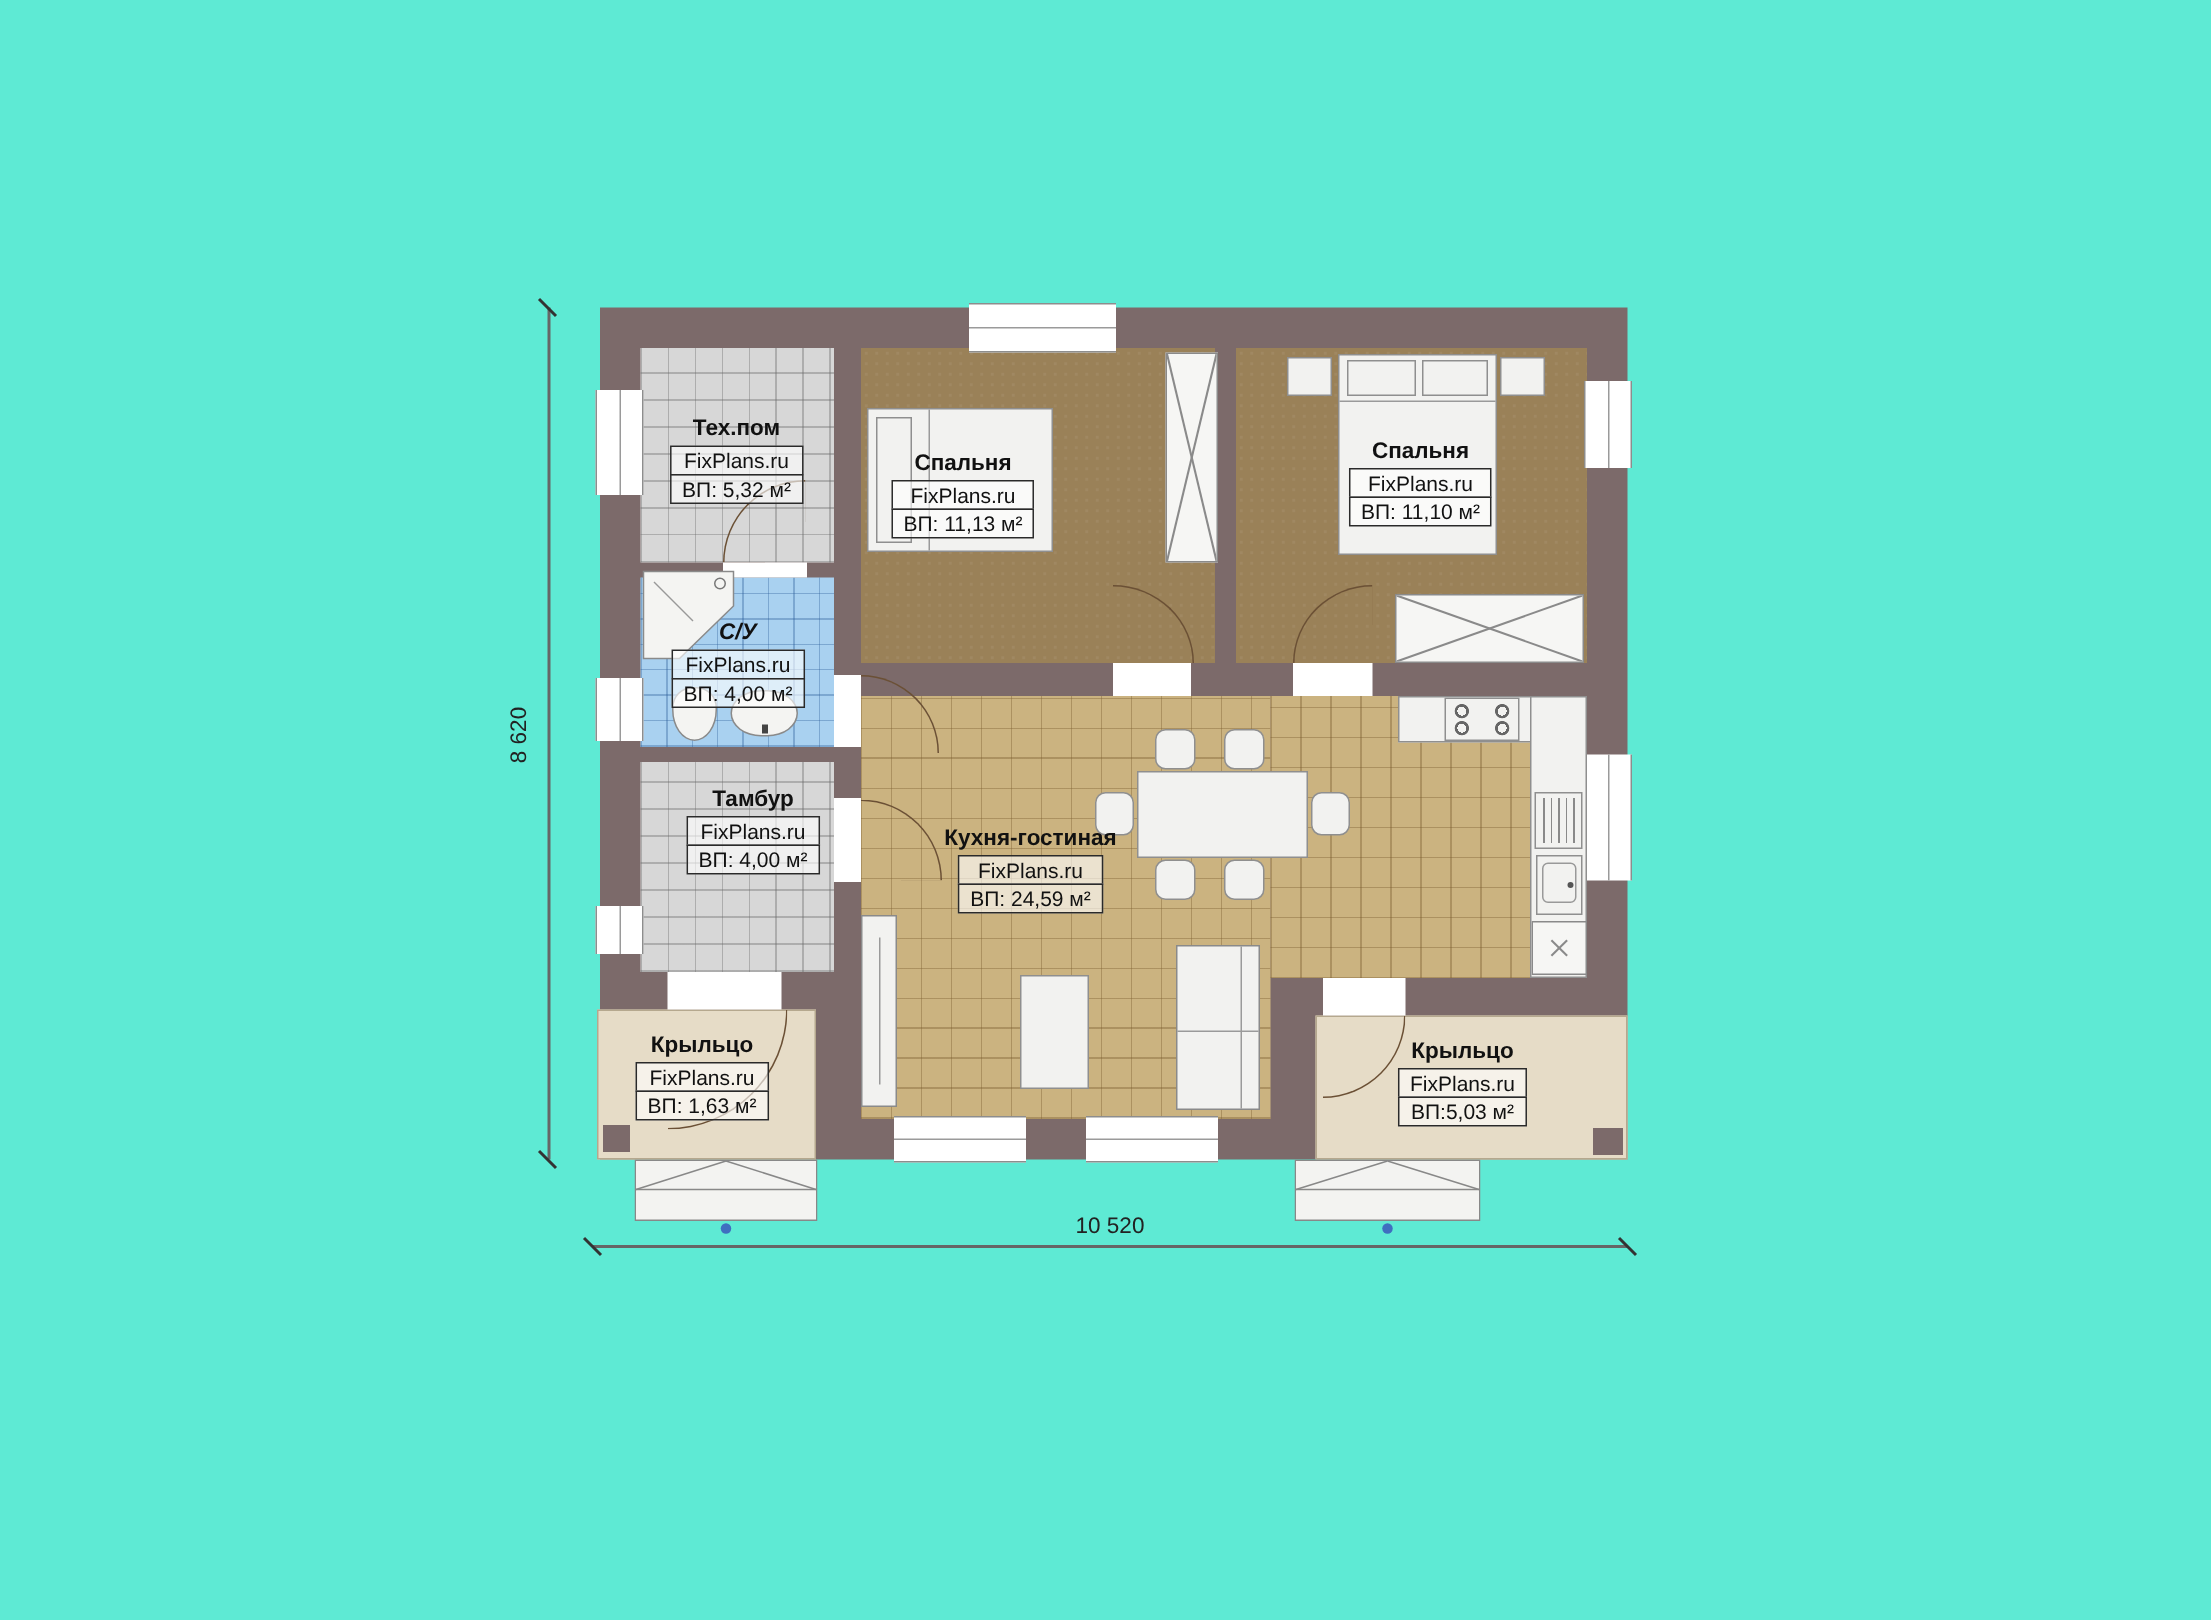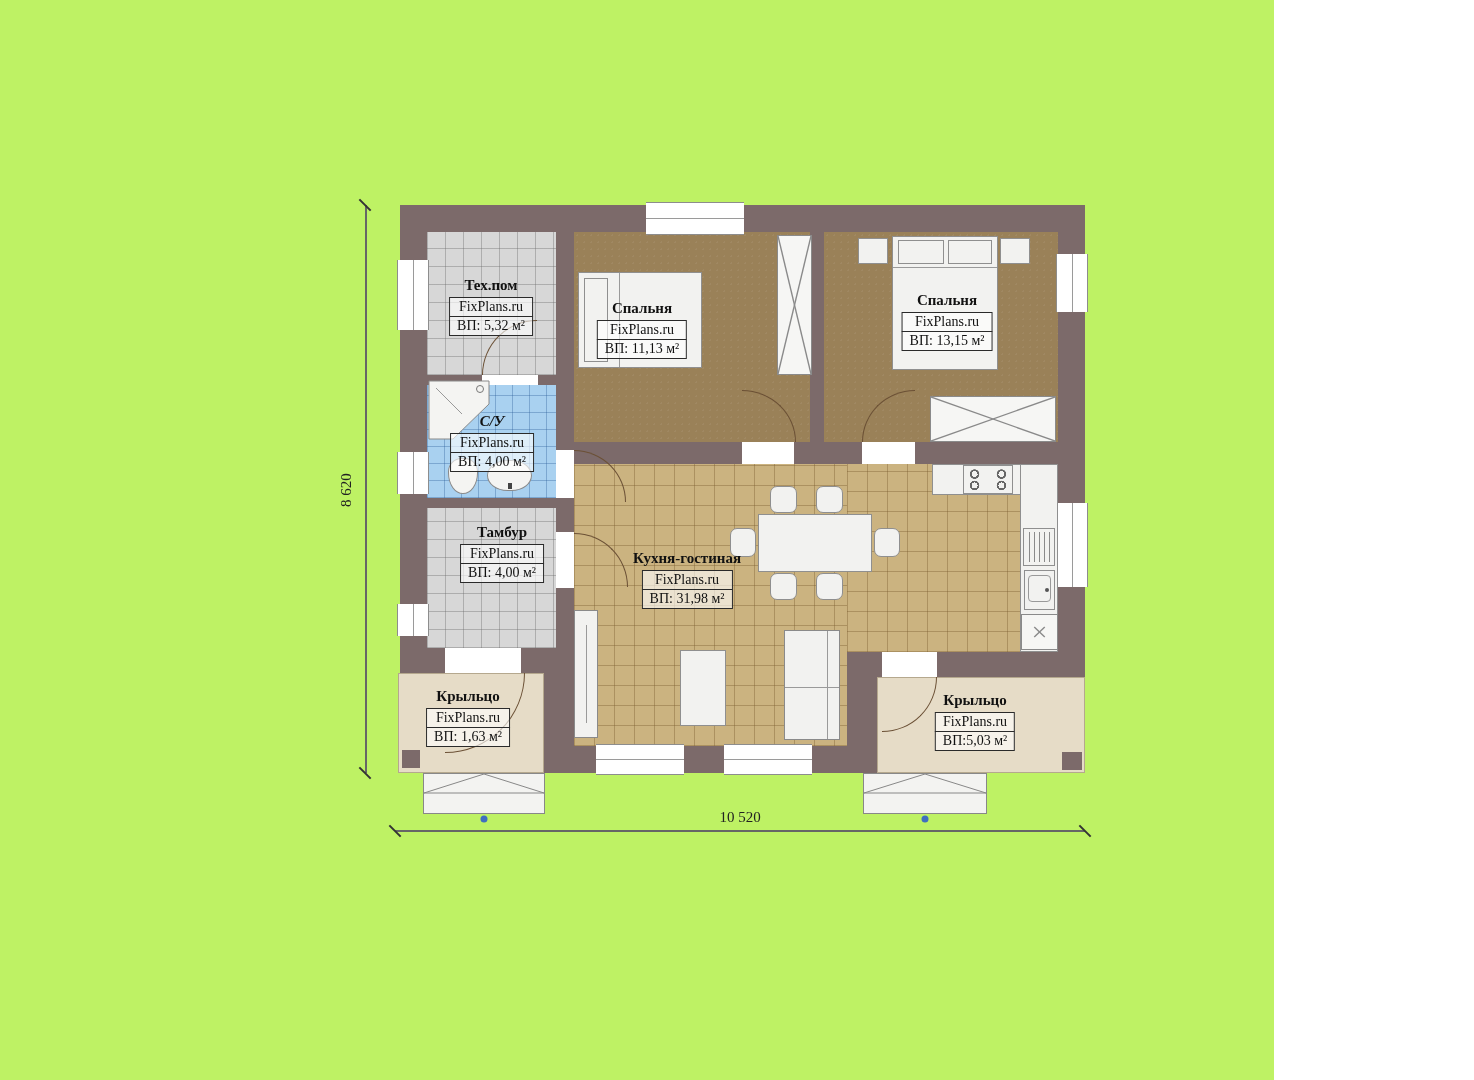--- a/index.html
+++ b/index.html
@@ -1,17 +1,17 @@
 <!DOCTYPE html>
 <html><head>
 <meta charset="utf-8">
 <style>
   html,body{margin:0;padding:0;background:#fff;}
-  #canvas{position:relative;width:1274px;height:1080px;background:#bef264;overflow:hidden;
-          font-family:Liberation Serif, serif;}
+  #canvas{position:relative;width:1474px;height:1080px;background:#5eead4;overflow:hidden;
+          font-family:Liberation Sans, sans-serif;}
   .abs{position:absolute;box-sizing:border-box;}
   
   .wallbase{background:#7c6a6a;}
   .tile-gray{background-color:#d7d7d7;background-image:
      repeating-linear-gradient(0deg, rgba(105,105,105,.38) 0 1px, transparent 1px 18px),
      repeating-linear-gradient(90deg, rgba(105,105,105,.38) 0 1px, transparent 1px 18px);}
   .tile-blue{background-color:#a9d1f0;background-image:
      repeating-linear-gradient(0deg, rgba(40,90,150,.35) 0 1px, transparent 1px 17px),
      repeating-linear-gradient(90deg, rgba(40,90,150,.35) 0 1px, transparent 1px 17px);}
   .tile-tan{background-color:#cbb380;background-image:
@@ -194,42 +194,42 @@
     <div class="room-name">Спальня</div>
     <div class="room-boxes">
       <span class="room-box">FixPlans.ru</span>
       <span class="room-box">ВП: 11,13 м²</span>
     </div>
   </div>
   <div class="room-label" style="left:947px;top:292px;">
     <div class="room-name">Спальня</div>
     <div class="room-boxes">
       <span class="room-box">FixPlans.ru</span>
-      <span class="room-box">ВП: 13,15 м²</span>
+      <span class="room-box">ВП: 11,10 м²</span>
     </div>
   </div>
   <div class="room-label" style="left:492px;top:413px;">
     <div class="room-name" style="font-style:italic;">С/У</div>
     <div class="room-boxes">
       <span class="room-box">FixPlans.ru</span>
       <span class="room-box">ВП: 4,00 м²</span>
     </div>
   </div>
   <div class="room-label" style="left:490px;top:524px;padding-left:24px;">
     <div class="room-name">Тамбур</div>
     <div class="room-boxes">
       <span class="room-box">FixPlans.ru</span>
       <span class="room-box">ВП: 4,00 м²</span>
     </div>
   </div>
   <div class="room-label" style="left:687px;top:550px;">
     <div class="room-name">Кухня-гостиная</div>
     <div class="room-boxes">
       <span class="room-box">FixPlans.ru</span>
-      <span class="room-box">ВП: 31,98 м²</span>
+      <span class="room-box">ВП: 24,59 м²</span>
     </div>
   </div>
   <div class="room-label" style="left:468px;top:688px;">
     <div class="room-name">Крыльцо</div>
     <div class="room-boxes">
       <span class="room-box">FixPlans.ru</span>
       <span class="room-box">ВП: 1,63 м²</span>
     </div>
   </div>
   <div class="room-label" style="left:975px;top:692px;">

